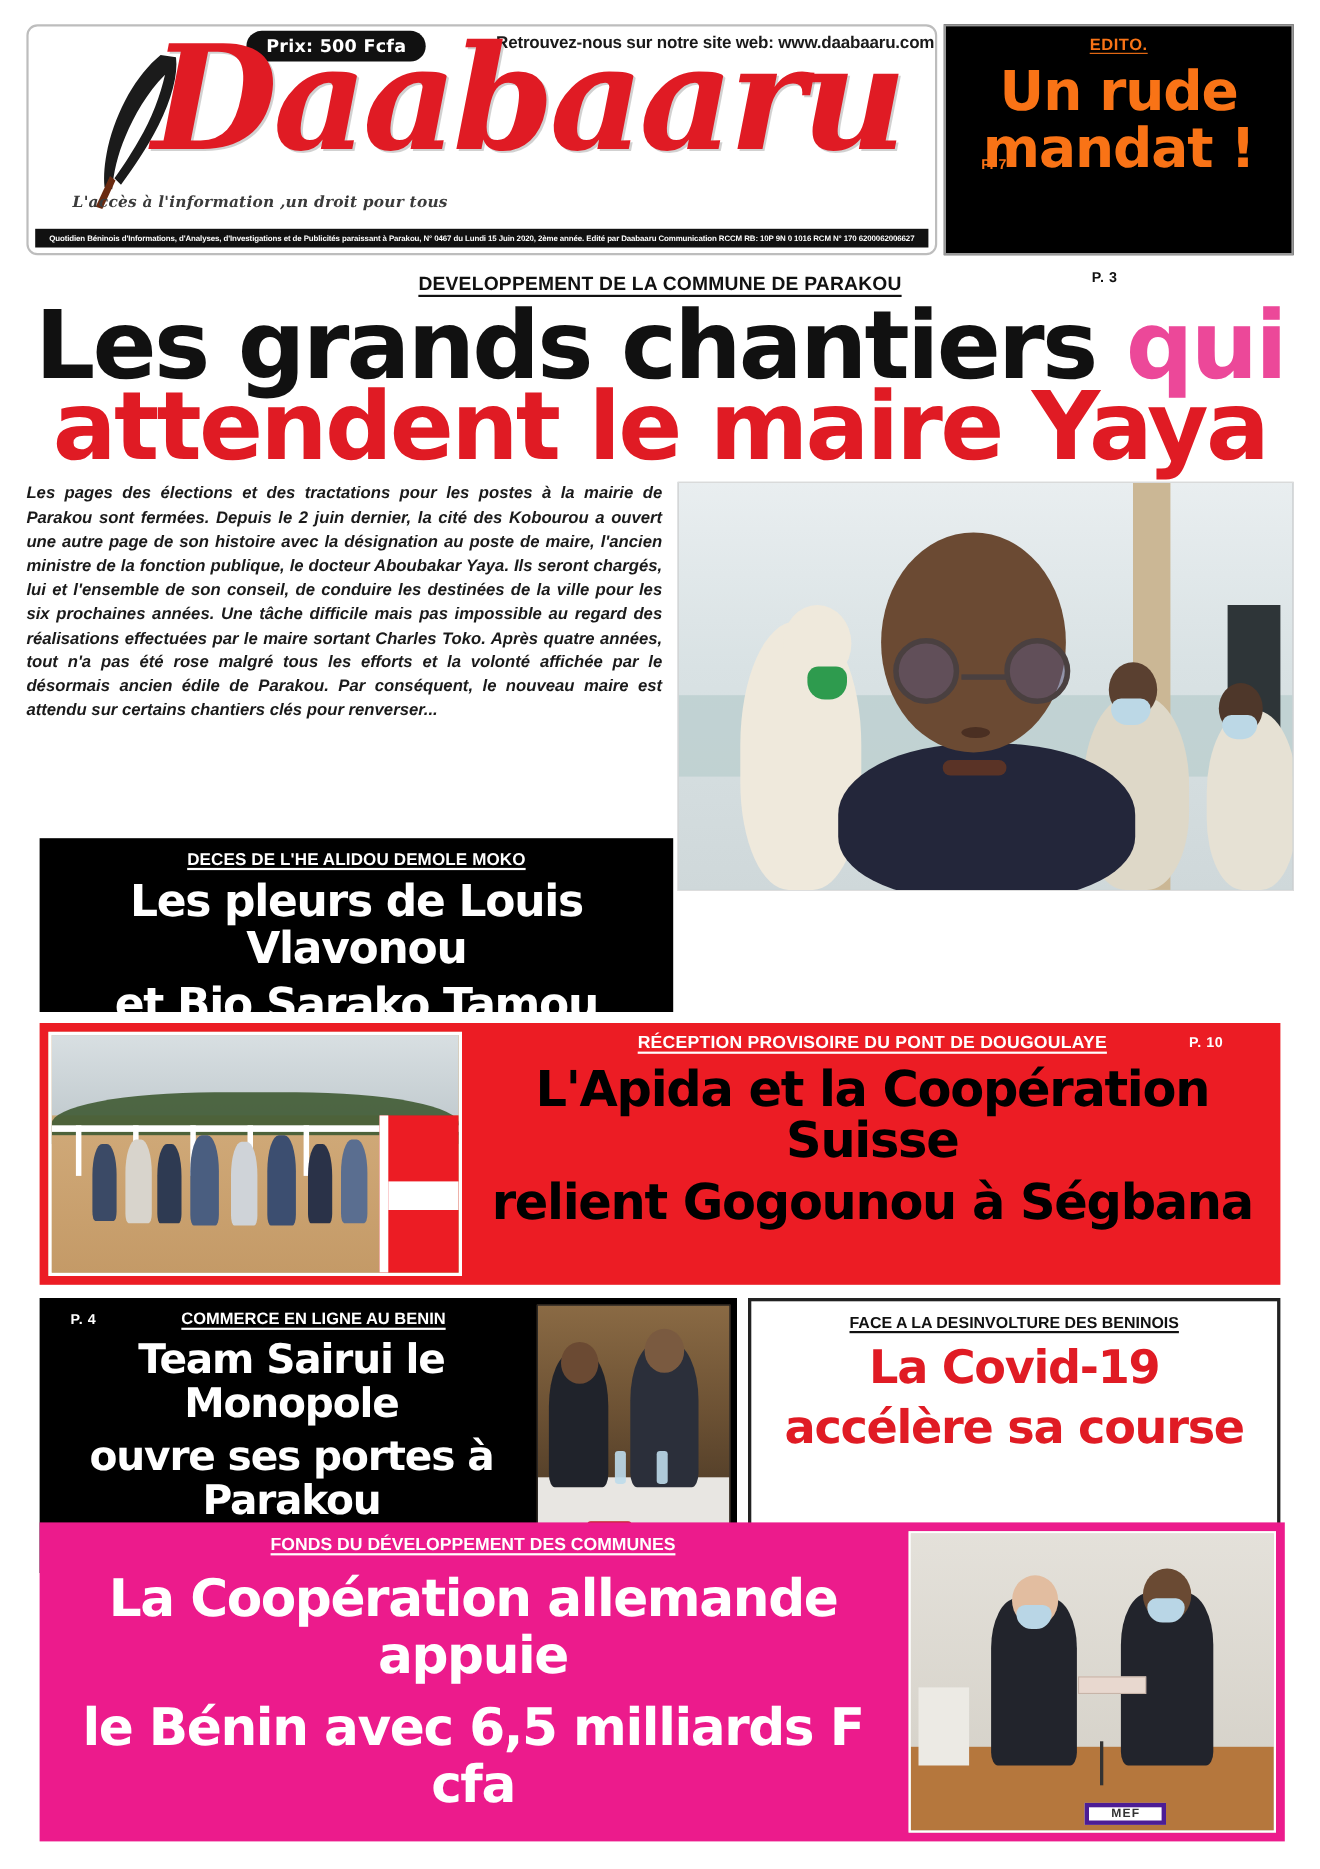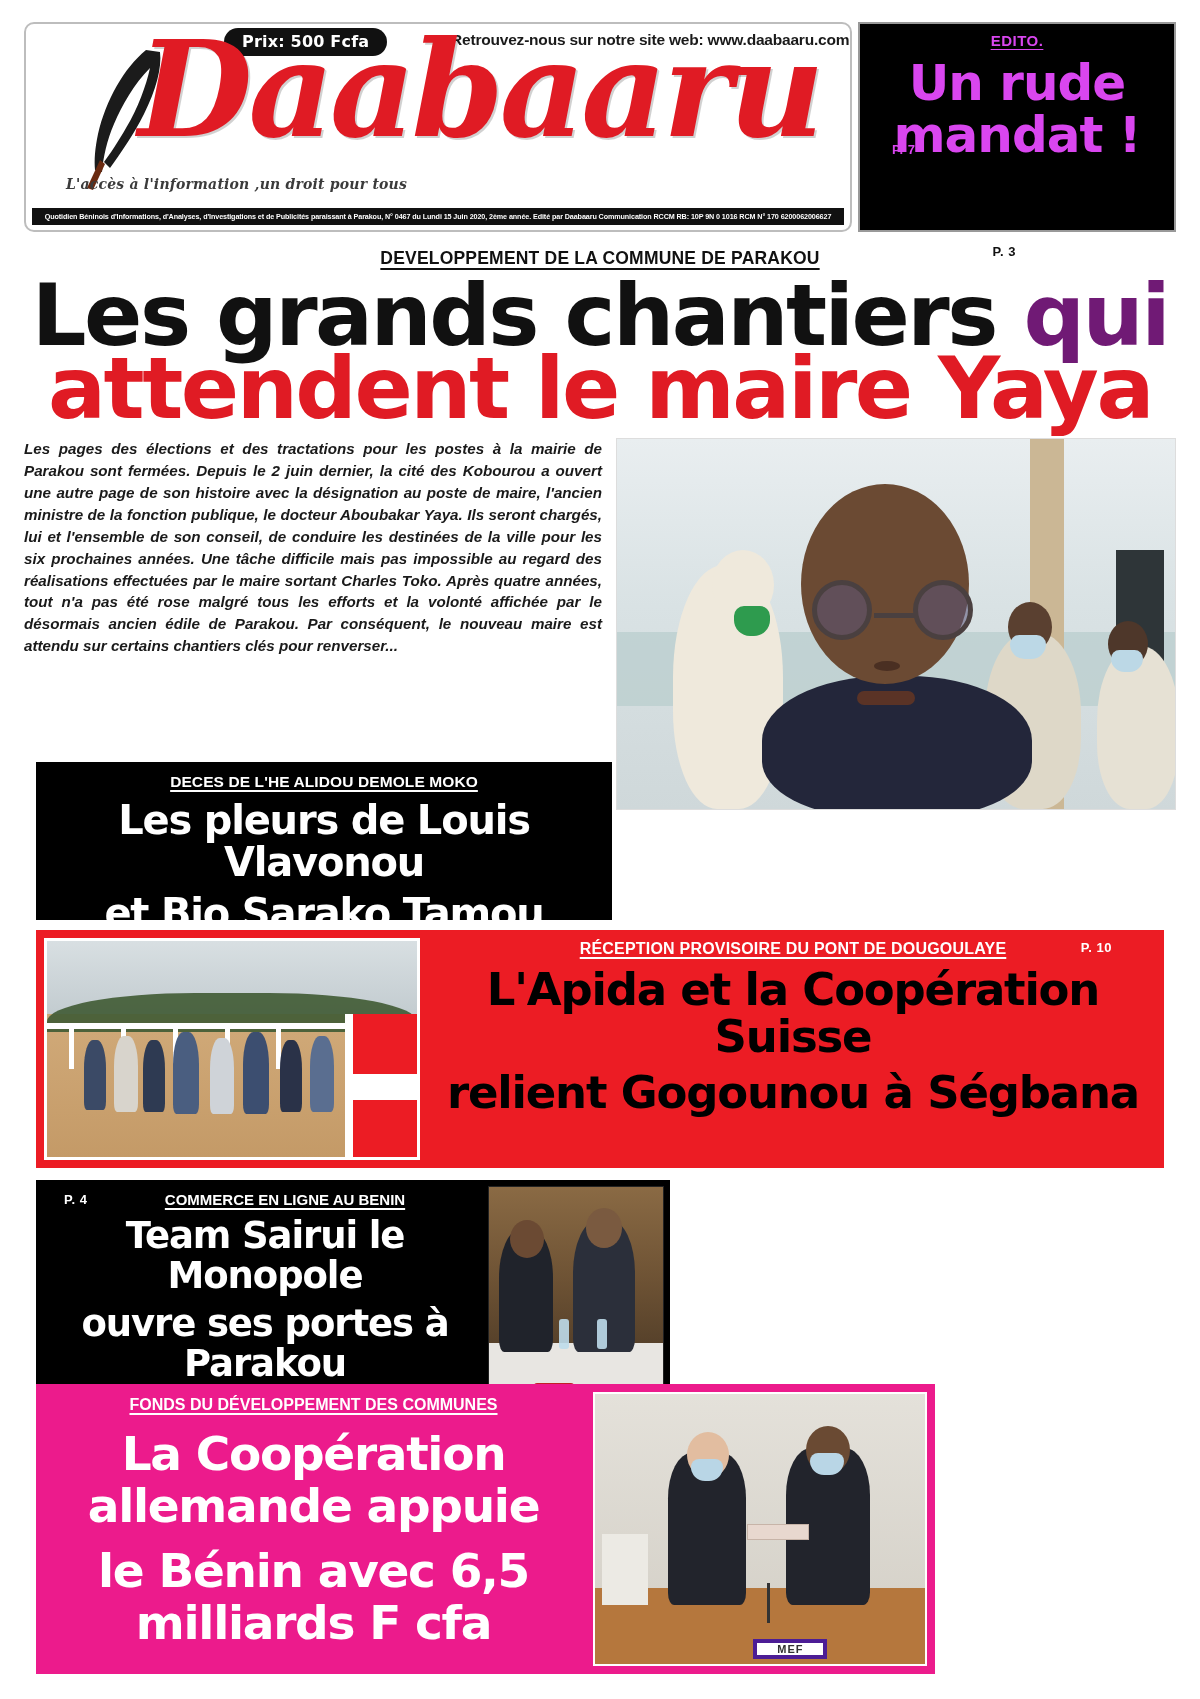--- a/index.html
+++ b/index.html
@@ -52,21 +52,21 @@
     position: absolute; left: 6px; right: 6px; bottom: 5px;
     background: #111; color: #fff;
     font-size: 7.2px; font-weight: bold;
     padding: 4px 4px; text-align: center;
     letter-spacing: -.1px; white-space: nowrap; overflow: hidden;
     font-family: "Liberation Sans", sans-serif;
   }
 
   
   .edito {
-    width: 318px; background: #000; color: #d946ef;
+    width: 318px; background: #000; color: #f97316;
     border: 2px solid #999; position: relative; padding: 6px 8px;
   }
   .edito-label {
     text-align: center; font-size: 15px; font-weight: bold;
     letter-spacing: .5px; text-decoration: underline;
     text-underline-offset: 3px; margin-top: 2px;
   }
   .edito-line1 {
     text-align: center; font-family: "DejaVu Sans", sans-serif;
     font-size: 50px; font-weight: bold; line-height: .96;
@@ -94,21 +94,21 @@
   .lead-page {
     position: absolute; right: 160px; top: -4px;
     font-size: 13px; font-weight: bold; color: #111; letter-spacing: .5px;
   }
   .lead-h1 {
     font-family: "DejaVu Sans", sans-serif;
     font-size: 86px; font-weight: bold; line-height: .92;
     letter-spacing: -2.5px; text-align: center; color: #111;
     margin-top: 2px; white-space: nowrap;
   }
-  .lead-h1 .red { color: #701a75; }
+  .lead-h1 .red { color: #ec4899; }
   .lead-h2 {
     font-family: "DejaVu Sans", sans-serif;
     font-size: 86px; font-weight: bold; line-height: .92;
     letter-spacing: -2.5px; text-align: center; color: #e01b24;
     margin-top: -6px; white-space: nowrap;
   }
 
   
   .lead-body-row { display: flex; gap: 14px; padding: 10px 24px 0 24px; }
   .lead-text {
@@ -209,21 +209,21 @@
     text-underline-offset: 3px; text-decoration-thickness: 2px;
   }
   .covid-head {
     font-family: "DejaVu Sans", sans-serif; font-size: 42px; font-weight: bold;
     line-height: 1.06; text-align: center; color: #e01b24;
     letter-spacing: -1.2px; margin-top: 10px;
   }
 
   
   .pinkband {
-    position: absolute; left: 36px; top: 1384px; width: 899px; height: 290px;
+    position: absolute; left: 36px; top: 1384px; width: 1132px; height: 290px;
     background: #ec1b8c; display: flex; gap: 10px; padding: 8px;
   }
   .pink-text { flex: 1; position: relative; }
   .pink-kicker {
     text-align: center; color: #fff; font-size: 16px; font-weight: bold;
     margin-top: 4px; text-decoration: underline;
     text-underline-offset: 3px; text-decoration-thickness: 2px;
   }
   .pink-head {
     font-family: "DejaVu Sans", sans-serif; color: #fff;
@@ -366,20 +366,25 @@
         <div class="cp-p" style="left:6%; top:18%; width:54px; height:52%;"></div>
         <div class="cp-h" style="left:12%; top:14%; width:34px; height:38px;"></div>
         <div class="cp-p" style="left:48%; top:14%; width:62px; height:56%; background:#2b2f3a;"></div>
         <div class="cp-h" style="left:56%; top:9%; width:36px; height:40px; background:#7a5a40;"></div>
         <div class="cp-bottle" style="left:40%; top:56%; height:30px;"></div>
         <div class="cp-bottle" style="left:62%; top:56%; height:30px;"></div>
         <div style="position:absolute; left:26%; bottom:12%; width:40px; height:12px; background:#c41f27; border-radius:3px;"></div>
       </div>
     </div>
 
+    <div class="covid">
+      <div class="covid-kicker">FACE A LA DESINVOLTURE DES BENINOIS</div>
+      <div class="covid-head">La Covid-19</div>
+      <div class="covid-head">accélère sa course</div>
+    </div>
   </div>
 
   <div class="pinkband">
     <div class="pink-text">
       <div class="pink-kicker">FONDS DU DÉVELOPPEMENT DES COMMUNES</div>
       <div class="pink-head">La Coopération allemande appuie</div>
       <div class="pink-head">le Bénin avec 6,5 milliards F cfa</div>
     </div>
     <div class="pink-photo">
       <div class="pp-wall"></div>

